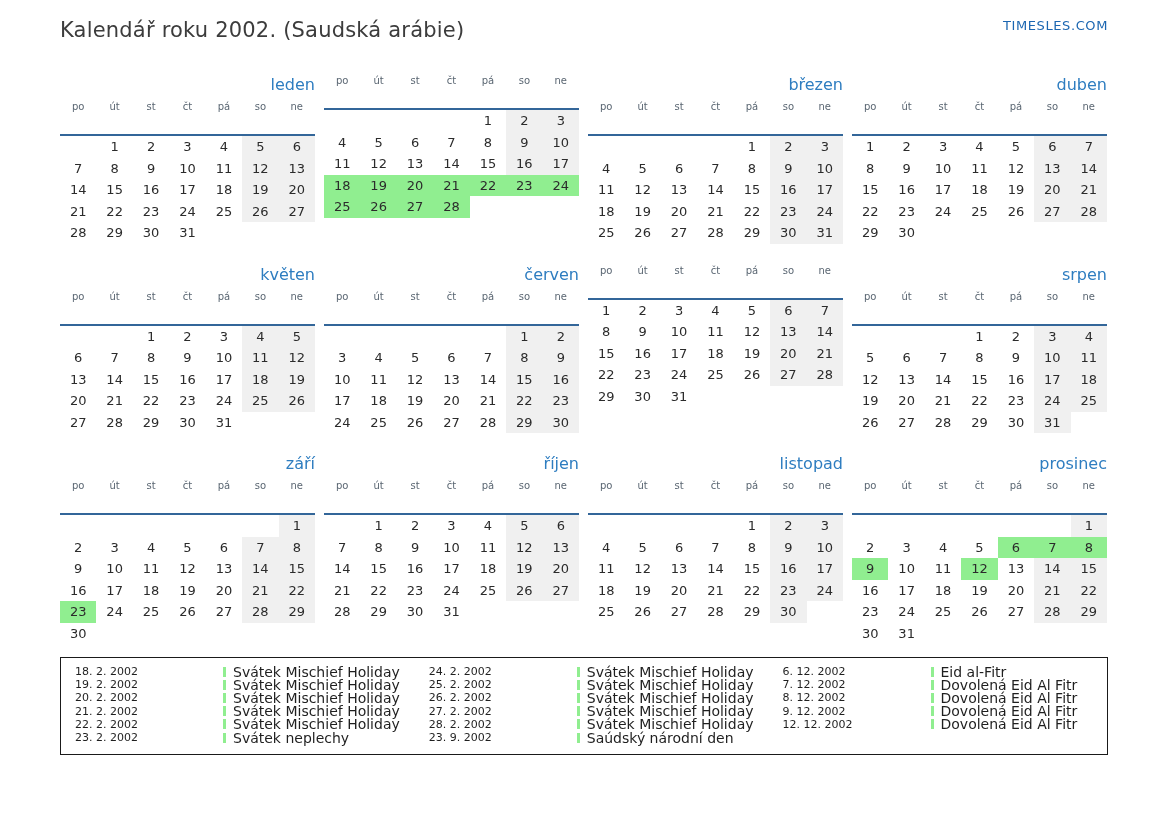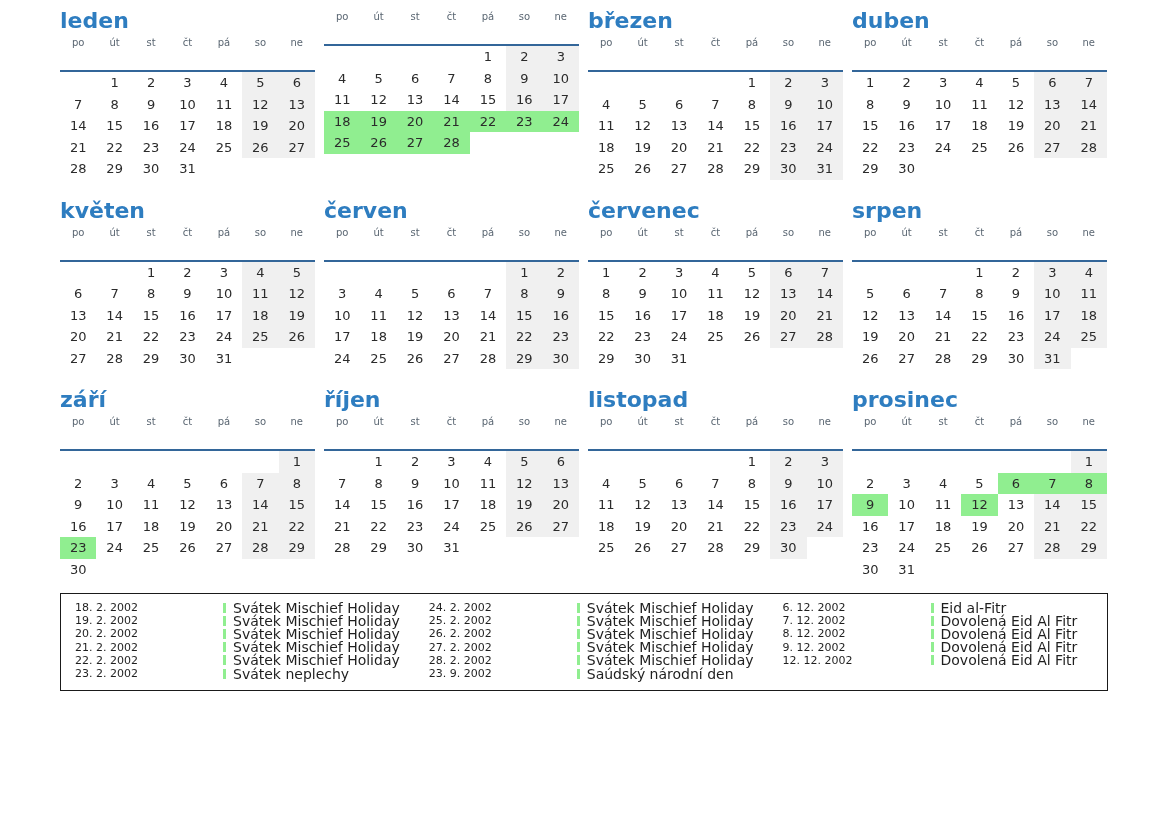--- a/index.html
+++ b/index.html
@@ -9,40 +9,44 @@
     -webkit-font-smoothing:antialiased;
   }
   .page{width:1048px;margin:0 60px;}
   
   .topbar{display:flex;justify-content:space-between;align-items:flex-start;padding-top:18px;height:46px;}
   .page-title{font-size:21px;font-weight:normal;color:#3c3c3c;margin:0;letter-spacing:0.2px;}
   .site-link{font-size:13px;color:var(--blue,#1b66b1);text-decoration:none;letter-spacing:0.6px;font-weight:500;cursor:pointer;}
   
   .months{display:grid;grid-template-columns:repeat(4,255px);column-gap:9px;row-gap:21px;margin-top:11px;}
   .month{width:255px;}
-  .month-title{font-size:22px;font-weight:bold;color:var(--blue2,#2e7dc0);text-align:left;margin:0 0 6px 0;line-height:20px;}
+  .month-title{font-size:16px;font-weight:normal;color:var(--blue2,#2e7dc0);text-align:right;margin:0 0 6px 0;line-height:20px;}
   .wkhead{display:grid;grid-template-columns:repeat(7,1fr);border-bottom:2px solid var(--rule,#336699);padding-bottom:21px;}
   .wkhead span{font-size:10px;color:#5a6672;text-align:center;line-height:12px;}
   .days{display:grid;grid-template-columns:repeat(7,1fr);}
   .day{height:21.5px;line-height:21.5px;text-align:center;font-size:13px;color:#2b2b2b;}
   .day.wk{background:var(--gray,#f0f0f0);}
   .day.hl{background:var(--green,#90ee90);}
   .day.empty{background:transparent;}
   
   .legend{margin-top:13px;border:1.5px solid #1a1a1a;padding:7px 14px 10px 14px;display:flex;min-height:70px;gap:29px;}
   .legend-col{flex:1 1 0;display:flex;flex-direction:column;}
   .legend-row{display:flex;align-items:center;height:13.2px;}
   .legend-date{width:148px;font-size:11px;color:#1f1f1f;flex:0 0 auto;}
   .legend-marker{display:inline-block;width:3px;height:10px;background:var(--green,#90ee90);margin-right:7px;flex:0 0 auto;}
   .legend-label{font-size:14px;color:#1f1f1f;white-space:nowrap;}
 </style>
 </head>
 <body>
 
 <div class="page">
+  <div class="topbar">
+    <h1 class="page-title">Kalendář roku 2002. (Saudská arábie)</h1>
+    <a class="site-link">TIMESLES.COM</a>
+  </div>
 
   <div class="months" id="months">
       <section class="month">
         <h2 class="month-title">leden</h2>
         <div class="wkhead">
           <span>po</span>
           <span>út</span>
           <span>st</span>
           <span>čt</span>
           <span>pá</span>
@@ -312,21 +316,20 @@
           <div class="day">24</div>
           <div class="day">25</div>
           <div class="day">26</div>
           <div class="day">27</div>
           <div class="day">28</div>
           <div class="day wk">29</div>
           <div class="day wk">30</div>
         </div>
       </section>
       <section class="month">
-        <h2 class="month-title">červenec</h2>
         <div class="wkhead">
           <span>po</span>
           <span>út</span>
           <span>st</span>
           <span>čt</span>
           <span>pá</span>
           <span>so</span>
           <span>ne</span>
         </div>
         <div class="days">

